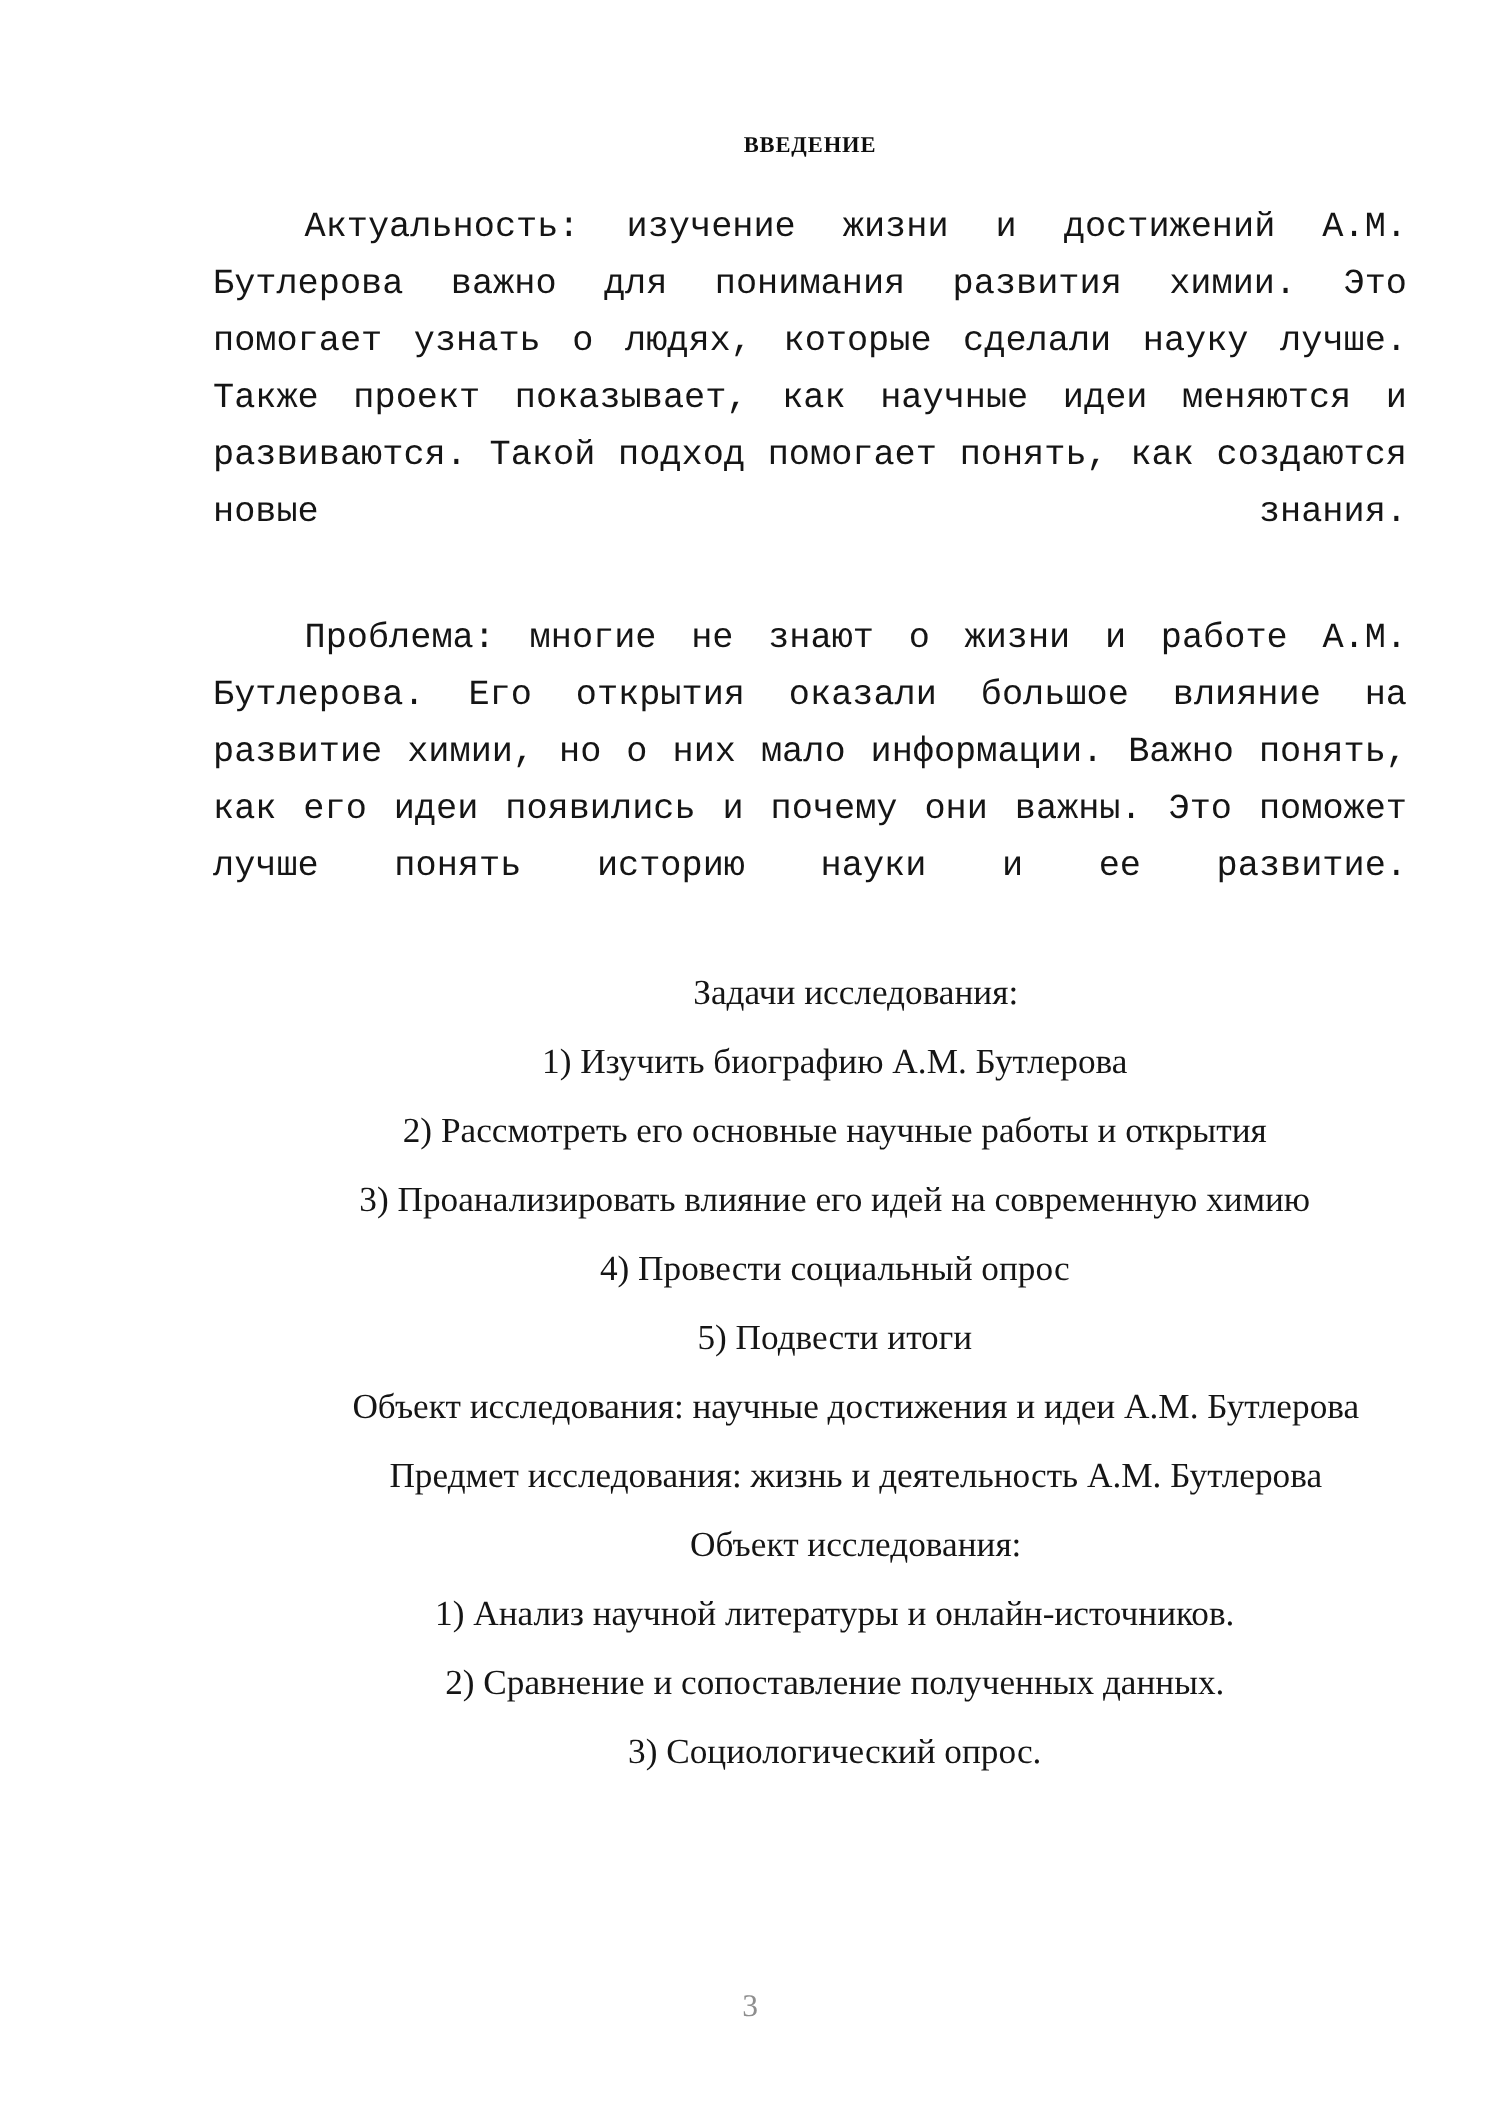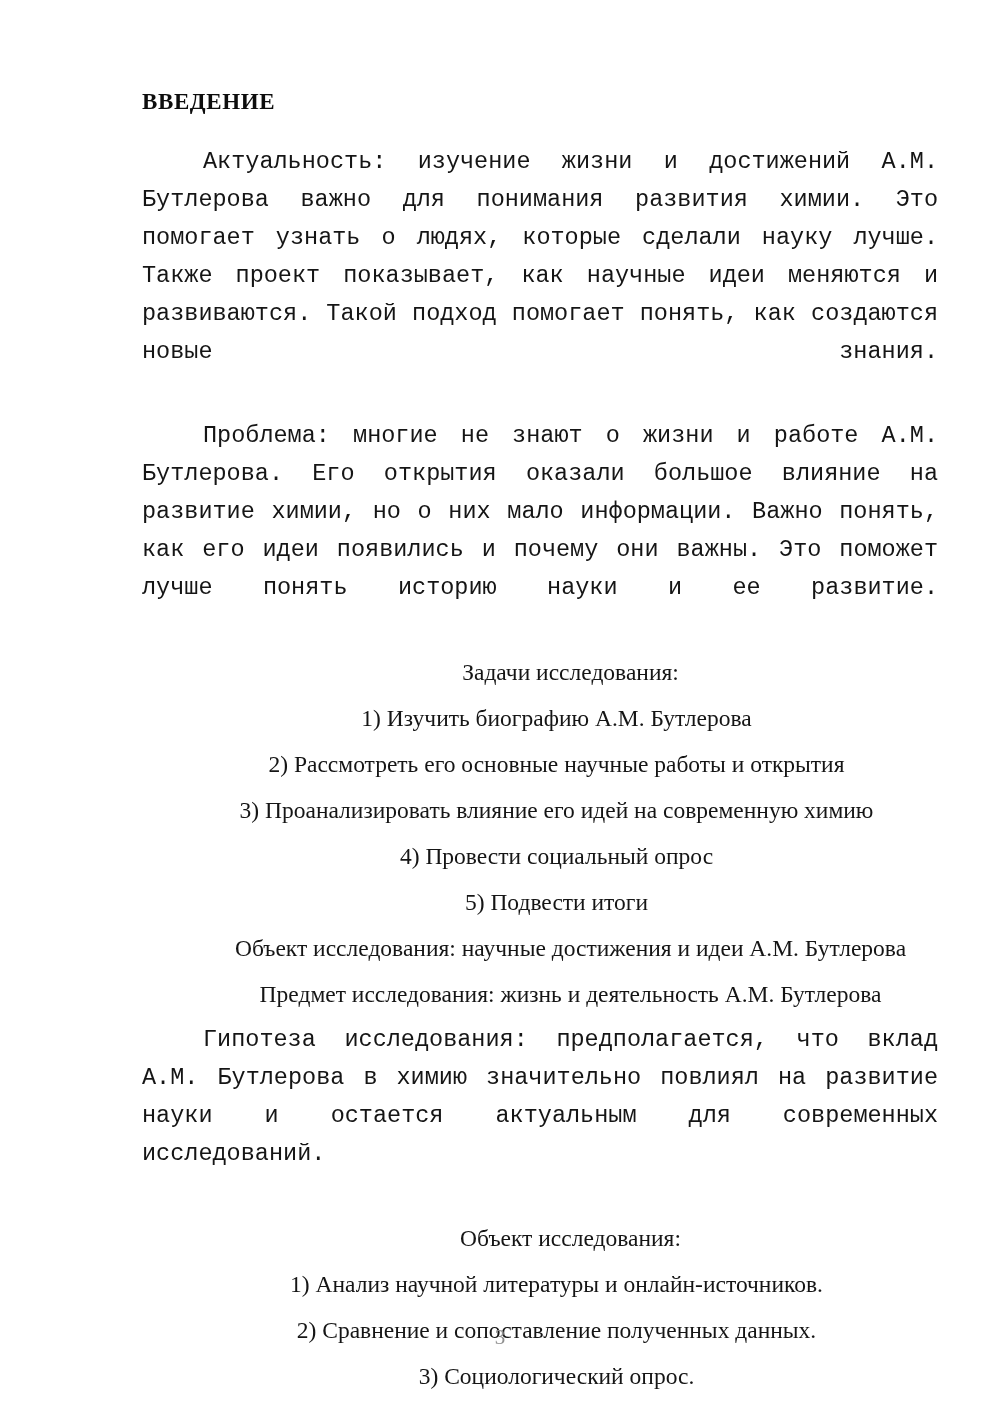--- a/index.html
+++ b/index.html
@@ -22,22 +22,23 @@
   }
 
   .content {
     position: absolute;
     left: 142px;
     top: 88px;
     width: 796px;
   }
 
   .doc-title {
-    font-size: 23px;
+    font-size: 15px;
     font-weight: bold;
+    text-align: center;
     letter-spacing: 0.6px;
     line-height: 1.25;
     margin: 0 0 26px 0;
     color: #0d0d0d;
   }
 
   .para {
     font-size: 23.5px;
     line-height: 38px;
     text-align: justify;
@@ -111,21 +112,20 @@
       <li class="list-item">2) Рассмотреть его основные научные работы и открытия</li>
       <li class="list-item">3) Проанализировать влияние его идей на современную химию</li>
       <li class="list-item">4) Провести социальный опрос</li>
       <li class="list-item">5) Подвести итоги</li>
     </ul>
 
     <p class="lead-line">Объект исследования: научные достижения и идеи А.М. Бутлерова</p>
 
     <p class="lead-line">Предмет исследования: жизнь и деятельность А.М. Бутлерова</p>
 
-    <p class="para">Гипотеза исследования: предполагается, что вклад А.М. Бутлерова в химию значительно повлиял на развитие науки и остается актуальным для современных исследований.</p>
 
     <p class="lead-line">Объект исследования:</p>
 
     <ul class="list">
       <li class="list-item">1) Анализ научной литературы и онлайн-источников.</li>
       <li class="list-item">2) Сравнение и сопоставление полученных данных.</li>
       <li class="list-item">3) Социологический опрос.</li>
     </ul>
 
   </div>

